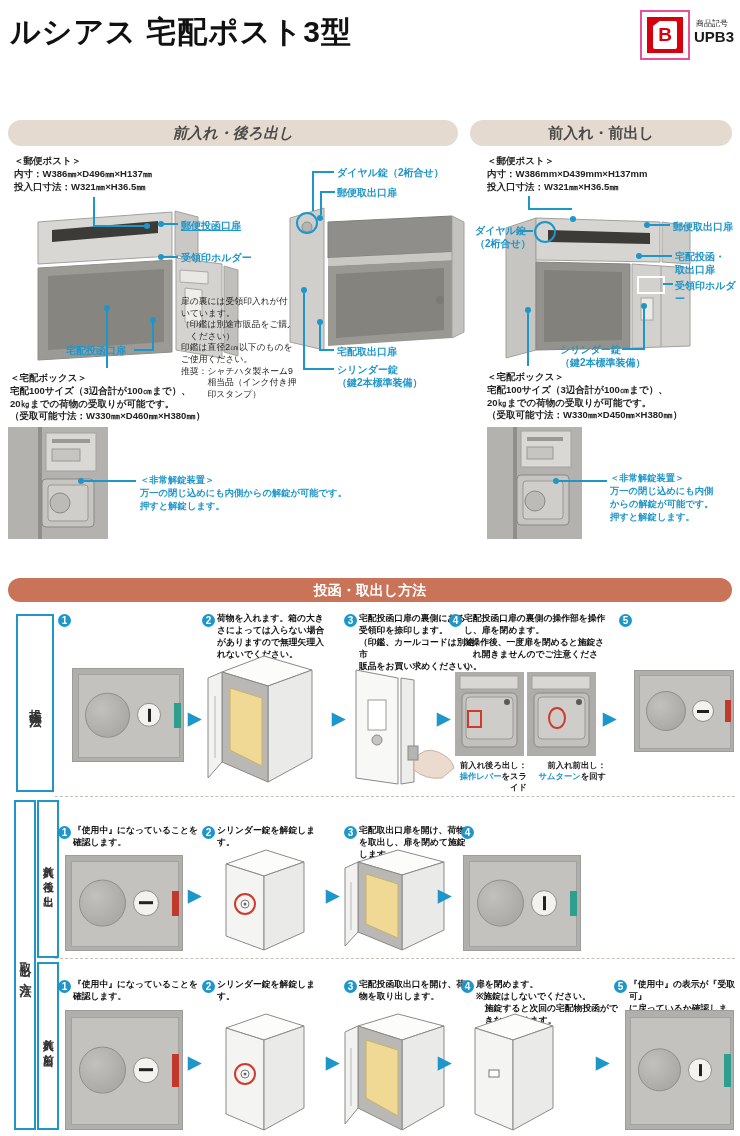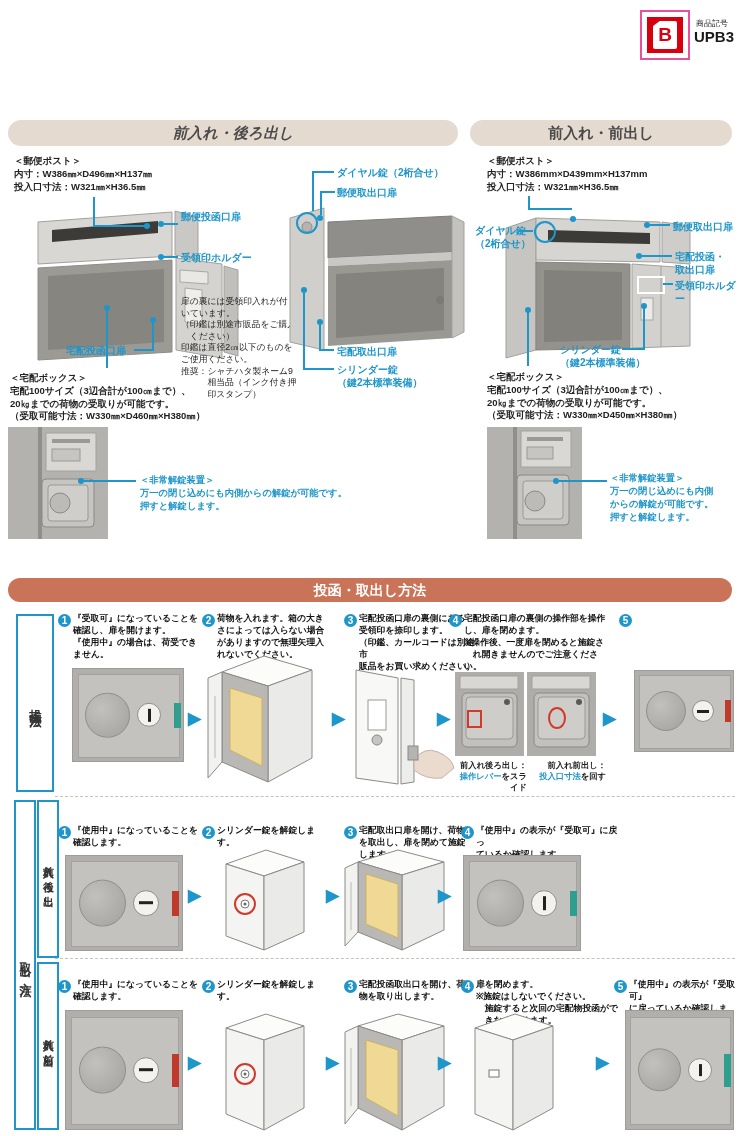--- a/index.html
+++ b/index.html
@@ -42,20 +42,21 @@
   .logo-in{width:36px;height:36px;background:#d7000f;display:flex;align-items:center;justify-content:center;position:relative;}
   .logo-page{width:24px;height:28px;background:#fff;border-radius:2px;display:flex;align-items:center;justify-content:center;
              font-weight:900;font-size:19px;color:#d7000f;clip-path:polygon(0 18%,28% 0,100% 0,100% 100%,0 100%);}
   svg{display:block;}
 </style>
 </head>
 <body>
 
 <div class="page">
 
+  <div class="abs title" style="left:10px;top:12px;">ルシアス 宅配ポスト3型</div>
   <div class="logo">
     <div class="logo-in">
       <div class="logo-page">B</div>
     </div>
   </div>
   <div class="abs" style="left:696px;top:18px;font-size:8px;font-weight:400;">商品記号</div>
   <div class="abs" style="left:694px;top:28px;font-size:15px;font-weight:700;">UPB3</div>
 
 
   <div class="banner beige" style="left:8px;top:120px;width:450px;font-style:italic;">前入れ・後ろ出し</div>
@@ -76,21 +77,21 @@
       <polygon points="163,88 180,90 180,124 163,122" fill="#efeeea" stroke="#a9a8a4"></polygon>
     </svg>
   </div>
 
   <div class="vl" style="left:93px;top:197px;height:28px;"></div>
   <div class="hl" style="left:93px;top:225px;width:53px;"></div>
   <div class="dot" style="left:144px;top:223px;"></div>
 
   <div class="dot" style="left:158px;top:221px;"></div>
   <div class="hl" style="left:164px;top:223px;width:14px;"></div>
-  <div class="lbl" style="left:181px;top:210px;">郵便投函口扉</div>
+  <div class="lbl" style="left:181px;top:219px;text-decoration:underline;">郵便投函口扉</div>
 
   <div class="dot" style="left:158px;top:254px;"></div>
   <div class="hl" style="left:164px;top:256px;width:14px;"></div>
   <div class="lbl" style="left:181px;top:251px;">受領印ホルダー</div>
   <div class="note" style="left:181px;top:264px;">扉の裏には受領印入れが付
 いています。
 （印鑑は別途市販品をご購入
 　ください）
 印鑑は直径2㎝以下のものを
 ご使用ください。
@@ -249,24 +250,20 @@
     <span class="vtext" style="font-size:12px;">取出し方法</span>
   </div>
   <div class="vbox" style="left:37px;top:800px;width:18px;height:154px;">
     <span class="vtext" style="font-size:11px;letter-spacing:1px;">前入れ後ろ出し</span>
   </div>
   <div class="vbox" style="left:37px;top:962px;width:18px;height:164px;">
     <span class="vtext" style="font-size:11px;letter-spacing:1px;">前入れ前出し</span>
   </div>
 
   <div class="step-num" style="left:58px;top:614px;">1</div>
-  <div class="step-txt" style="left:73px;top:613px;width:130px;">『受取可』になっていることを
-確認し、扉を開けます。
-『使用中』の場合は、荷受でき
-ません。</div>
   <div class="step-num" style="left:202px;top:614px;">2</div>
   <div class="step-txt" style="left:217px;top:613px;width:124px;">荷物を入れます。箱の大き
 さによっては入らない場合
 がありますので無理矢理入
 れないでください。</div>
   <div class="step-num" style="left:344px;top:614px;">3</div>
   <div class="step-txt" style="left:359px;top:613px;width:120px;">宅配投函口扉の裏側にある
 受領印を捺印します。
 （印鑑、カールコードは別途市
 販品をお買い求めください）</div>
@@ -324,21 +321,21 @@
       <ellipse cx="30" cy="46" rx="8" ry="10" fill="none" stroke="#d03a2b" stroke-width="2"></ellipse>
       <circle cx="52" cy="30" r="3" fill="#5a5956"></circle>
     </svg>
   </div>
   <div class="cap" style="left:455px;top:760px;width:72px;">
     <span>前入れ後ろ出し：</span><br>
     <span class="blue">操作レバー</span><span>をスライド</span>
   </div>
   <div class="cap" style="left:530px;top:760px;width:76px;">
     <span>前入れ前出し：</span><br>
-    <span class="blue">投入口寸法</span><span>を回す</span>
+    <span class="blue">サムターン</span><span>を回す</span>
   </div>
   <div class="photo" style="left:634px;top:670px;width:100px;height:82px;">
     <div class="plate"></div>
       <div class="knob"></div>
     <div class="ind">
         <div class="bar-h"></div>
       </div>
     <div class="tag redtag"></div>
   </div>
   <div class="arr" style="left:188px;top:708px;">▶</div>
@@ -350,22 +347,20 @@
   <div class="step-txt" style="left:73px;top:825px;width:130px;">『使用中』になっていることを
 確認します。</div>
   <div class="step-num" style="left:202px;top:826px;">2</div>
   <div class="step-txt" style="left:217px;top:825px;width:118px;">シリンダー錠を解錠しま
 す。</div>
   <div class="step-num" style="left:344px;top:826px;">3</div>
   <div class="step-txt" style="left:359px;top:825px;width:118px;">宅配取出口扉を開け、荷物
 を取出し、扉を閉めて施錠
 します。</div>
   <div class="step-num" style="left:461px;top:826px;">4</div>
-  <div class="step-txt" style="left:476px;top:825px;width:150px;">『使用中』の表示が『受取可』に戻っ
-ているか確認します。</div>
 
   <div class="photo" style="left:65px;top:855px;width:118px;height:96px;">
     <div class="plate"></div>
       <div class="knob"></div>
     <div class="ind">
         <div class="bar-h"></div>
       </div>
     <div class="tag redtag"></div>
   </div>
   <div class="abs" style="left:214px;top:842px;">

